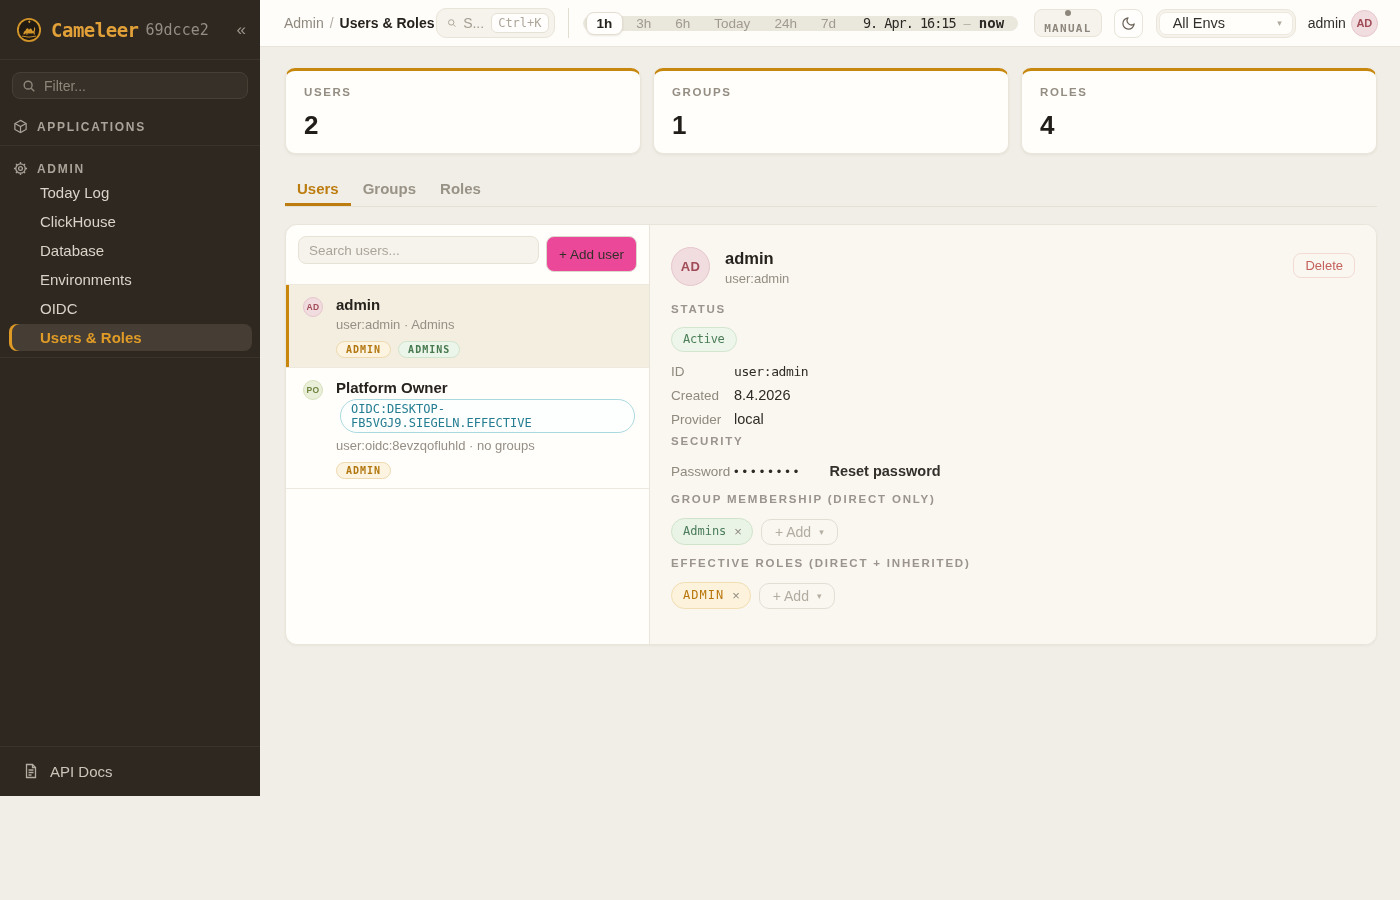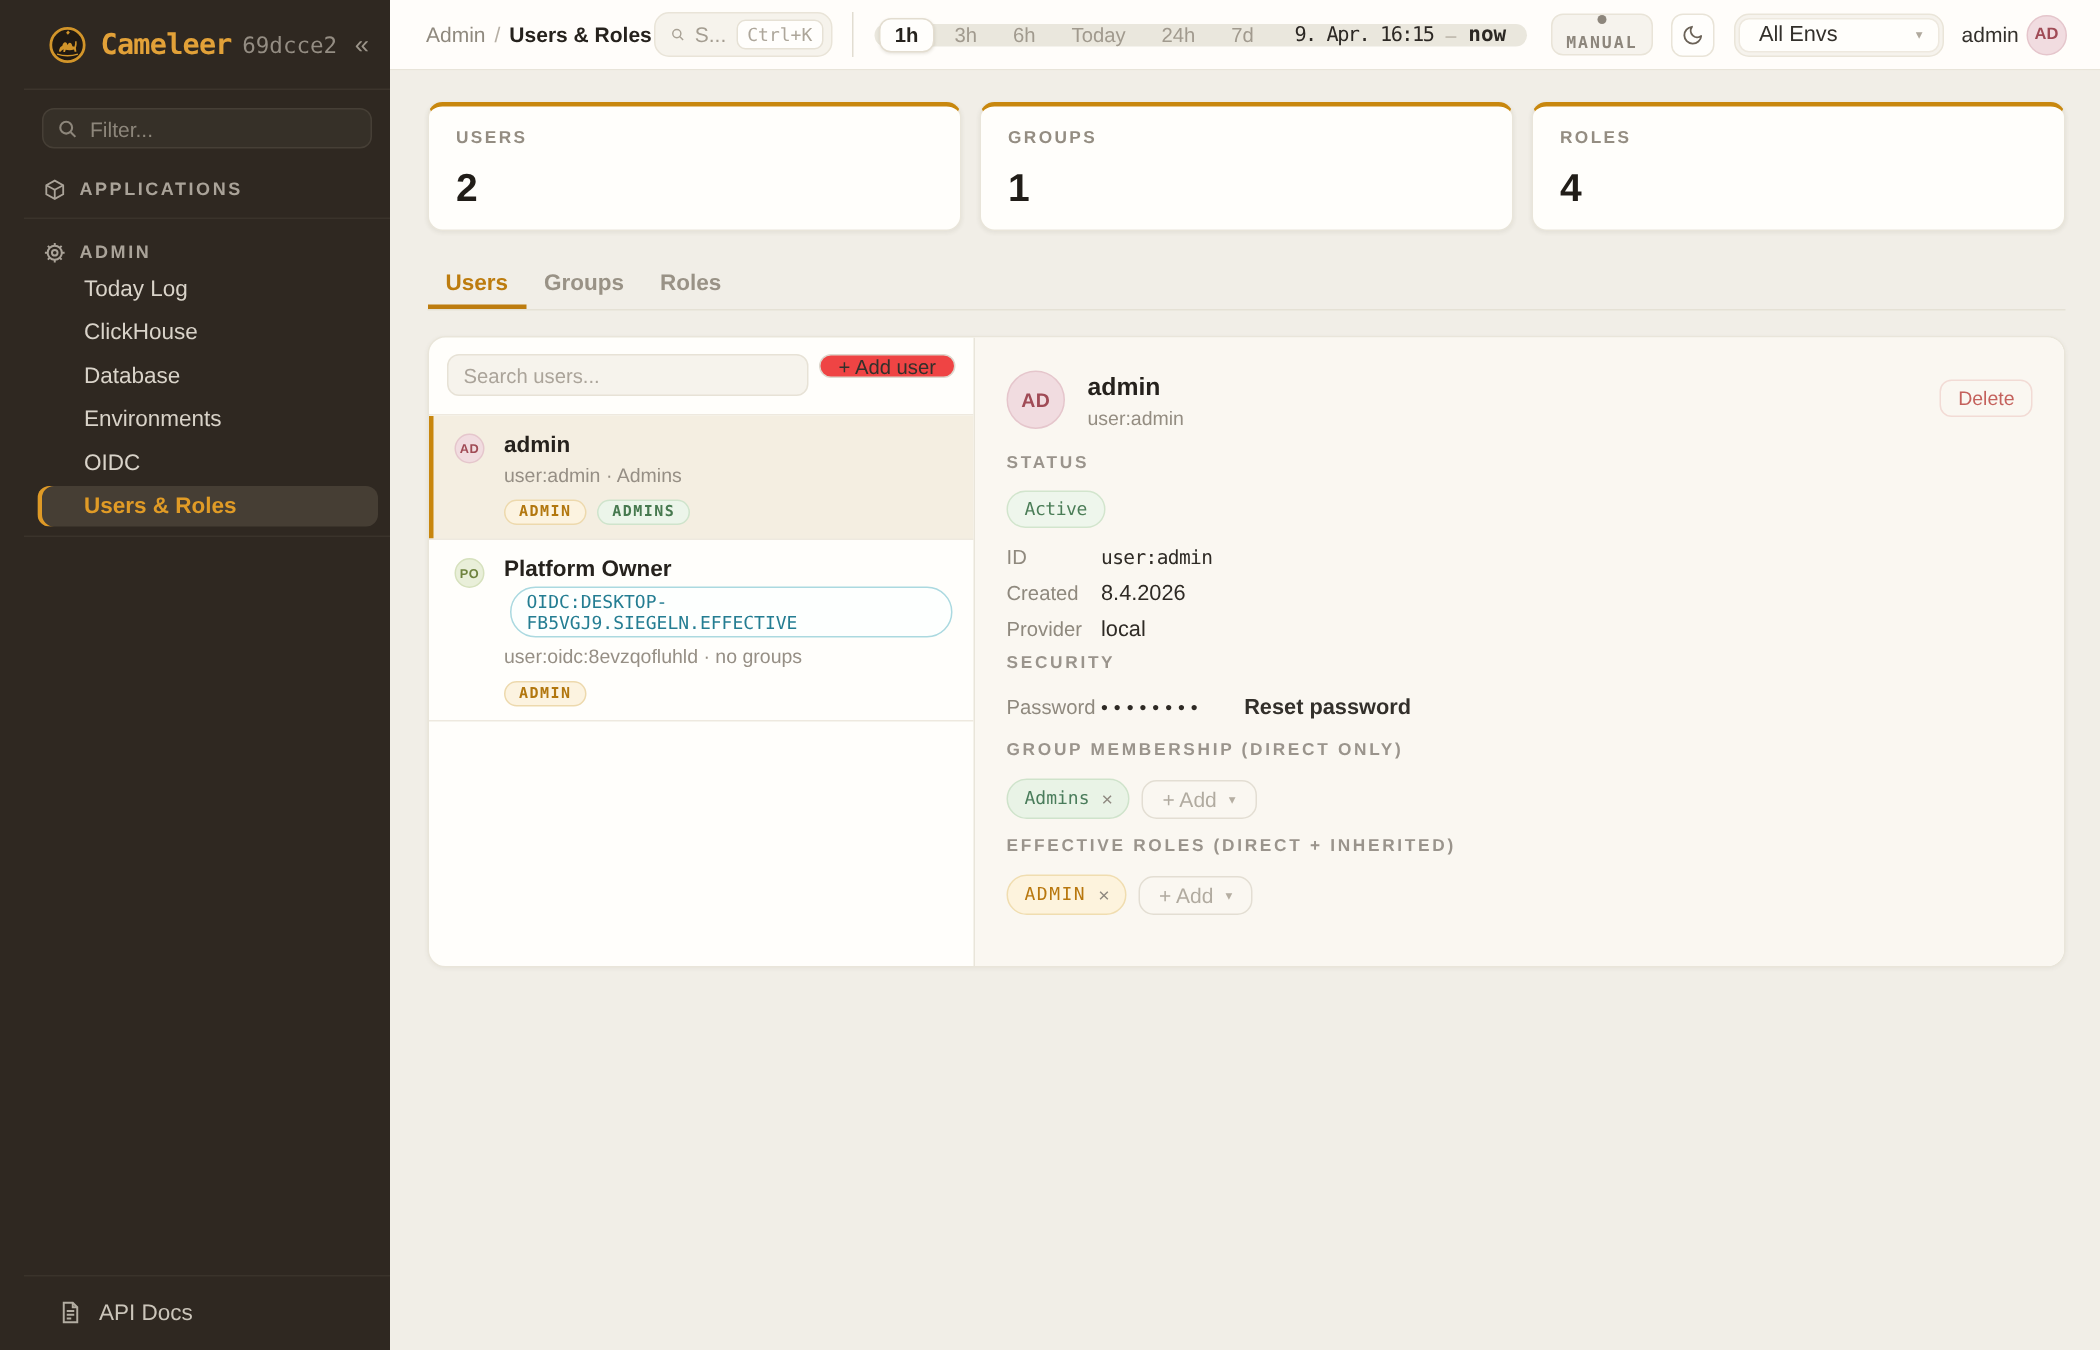--- a/index.html
+++ b/index.html
@@ -8,23 +8,23 @@
     font-family: "Liberation Sans", sans-serif;
     background: #f1eee7;
     display: flex;
     overflow: hidden;
     color: #2a2620;
   }
   .mono { font-family: "DejaVu Sans Mono", monospace; }
 
   
   .sidebar {
-    width: 260px; min-width: 260px; height: 900px;
+    width: 260px; min-width: 260px; height: 796px;
     background: #2f2821; color: #d9d3c9;
-    display: flex; flex-direction: column; padding-left: 16px;
+    display: flex; flex-direction: column;
   }
   .side-top {
     height: 60px; display: flex; align-items: center;
     padding: 0 14px 0 16px; border-bottom: 1px solid #3c342c;
   }
   .brand-name {
     font-family: "DejaVu Sans Mono", monospace;
     font-weight: bold; font-size: 19px; color: #e2a138; margin-left: 9px;
     letter-spacing: -0.5px;
   }
@@ -35,21 +35,21 @@
   .collapse-btn { margin-left: auto; color: #9c958a; font-size: 17px; cursor: pointer; line-height: 1; }
   .filter-wrap { margin: 12px 12px 8px 12px; position: relative; }
   .filter-wrap svg { position: absolute; left: 10px; top: 7px; }
   .filter-input {
     width: 100%; height: 27px; background: #363028; border: 1px solid #463f36;
     border-radius: 8px; color: #d9d3c9; font-size: 14px; padding: 0 10px 0 31px;
     font-family: "Liberation Sans", sans-serif; outline: none;
   }
   .filter-input::placeholder { color: #8d867b; }
   .side-section {
-    display: flex; align-items: flex-start; gap: 9px;
+    display: flex; align-items: center; gap: 9px;
     padding: 12px 16px 9px 13px;
     color: #aaa399; font-size: 12px; font-weight: bold; letter-spacing: 1.7px;
   }
   .side-divider { border-top: 1px solid #3a332b; margin: 2px 0 3px 0; }
   .side-items { padding: 0; margin-top: -6px; }
   .side-item {
     margin: 0 8px 2px 9px; padding: 4px 10px 4px 31px;
     font-size: 15px; color: #d9d3c9; border-radius: 8px; cursor: pointer;
     line-height: 19px;
   }
@@ -160,21 +160,21 @@
   }
   .list-col { width: 364px; min-width: 364px; border-right: 1px solid #e9e5da; display: flex; flex-direction: column; }
   .list-head { display: flex; gap: 7px; padding: 11px 12px 12px 12px; border-bottom: 1px solid #eee9df; }
   .list-search {
     flex: 1; height: 28px; background: #f6f3ec; border: 1px solid #e7e2d6;
     border-radius: 8px; padding: 0 10px; font-size: 13.5px; color: #33302b;
     font-family: "Liberation Sans", sans-serif; outline: none; min-width: 0;
   }
   .list-search::placeholder { color: #aba49a; }
   .add-user-btn {
-    height: 16px; padding: 0 12px; background: #ef4444; border: 1px solid #ddd8ce;
+    height: 36px; padding: 0 12px; background: #ec4899; border: 1px solid #ddd8ce;
     border-radius: 8px; font-size: 13.5px; color: #33302b; white-space: nowrap; cursor: pointer;
     font-family: "Liberation Sans", sans-serif;
   }
   .urow { display: flex; gap: 13px; padding: 10px 14px 9px 17px; border-bottom: 1px solid #eee9df; cursor: pointer; }
   .urow.selected { background: #f4eee1; box-shadow: inset 3px 0 0 #c8860d; }
   .urow .avatar { width: 20px; height: 20px; min-width: 20px; font-size: 8.5px; margin-top: 2px; letter-spacing: 0.3px;}
   .uname { font-size: 15px; font-weight: bold; color: #26221d; line-height: 19px; }
   .umeta { font-size: 13px; color: #968f85; line-height: 17px; margin-top: 2px; }
   .ubadges { margin-top: 8px; display: flex; gap: 7px; }
   .badge {

